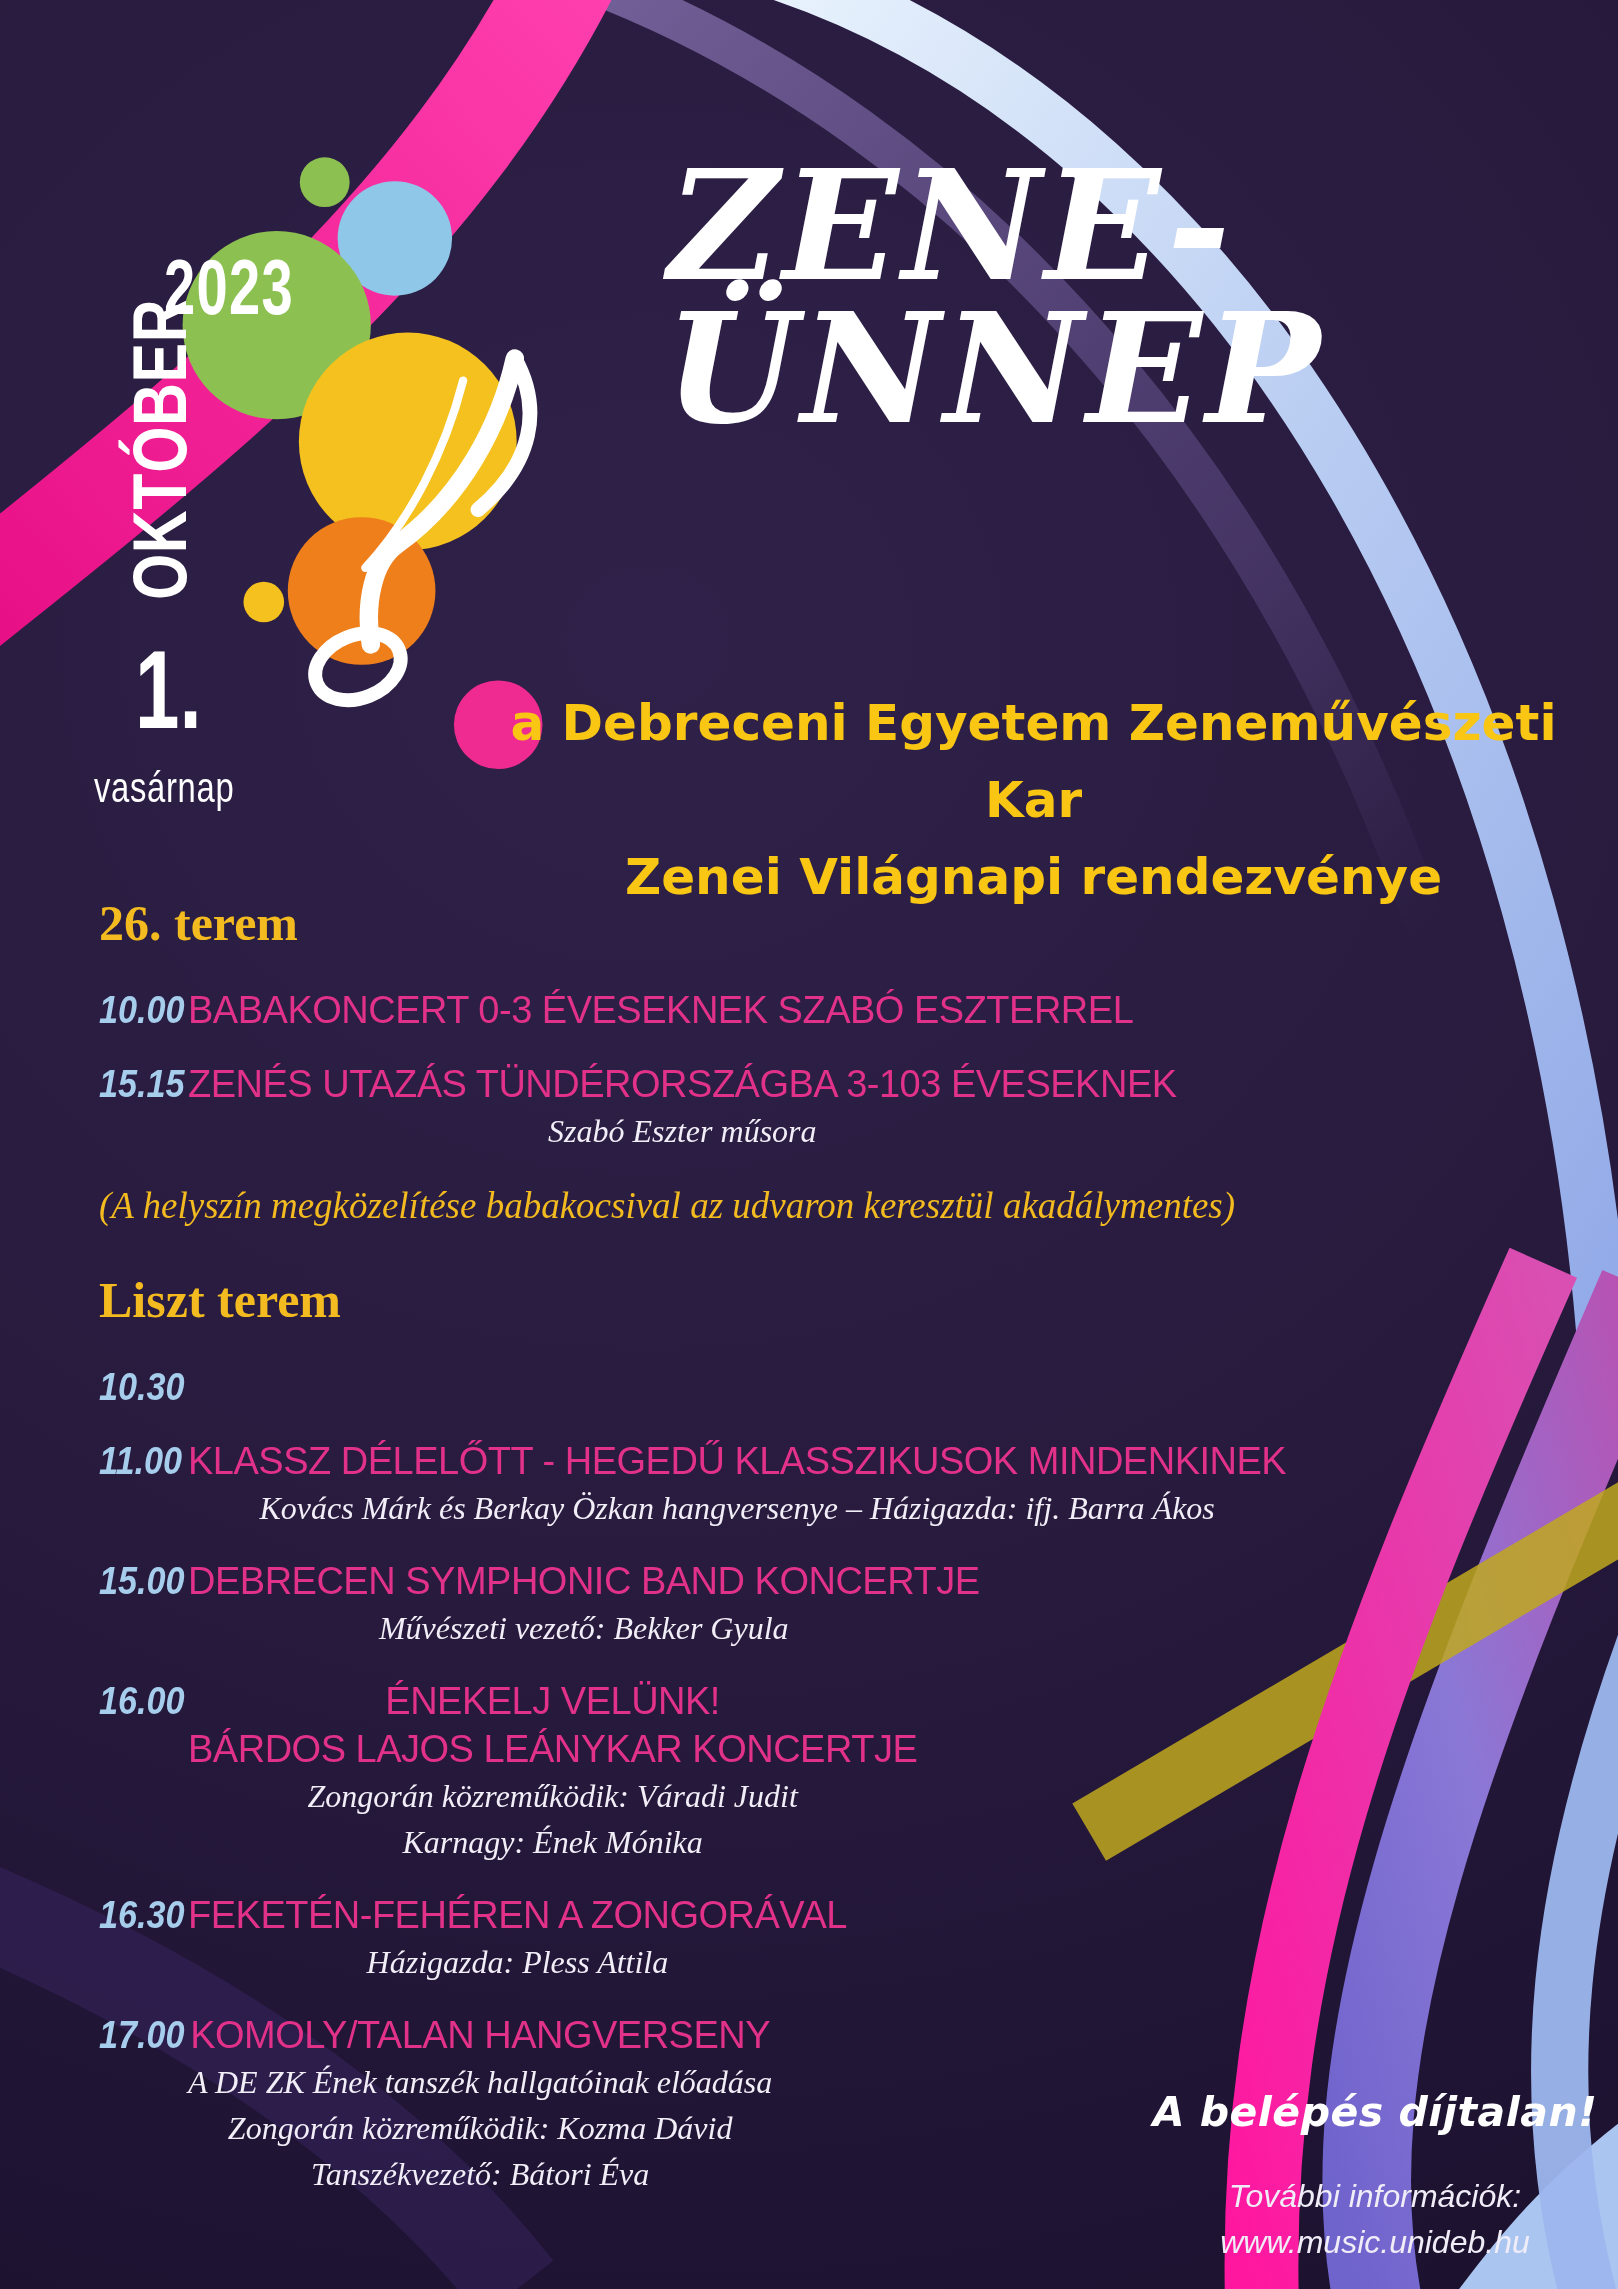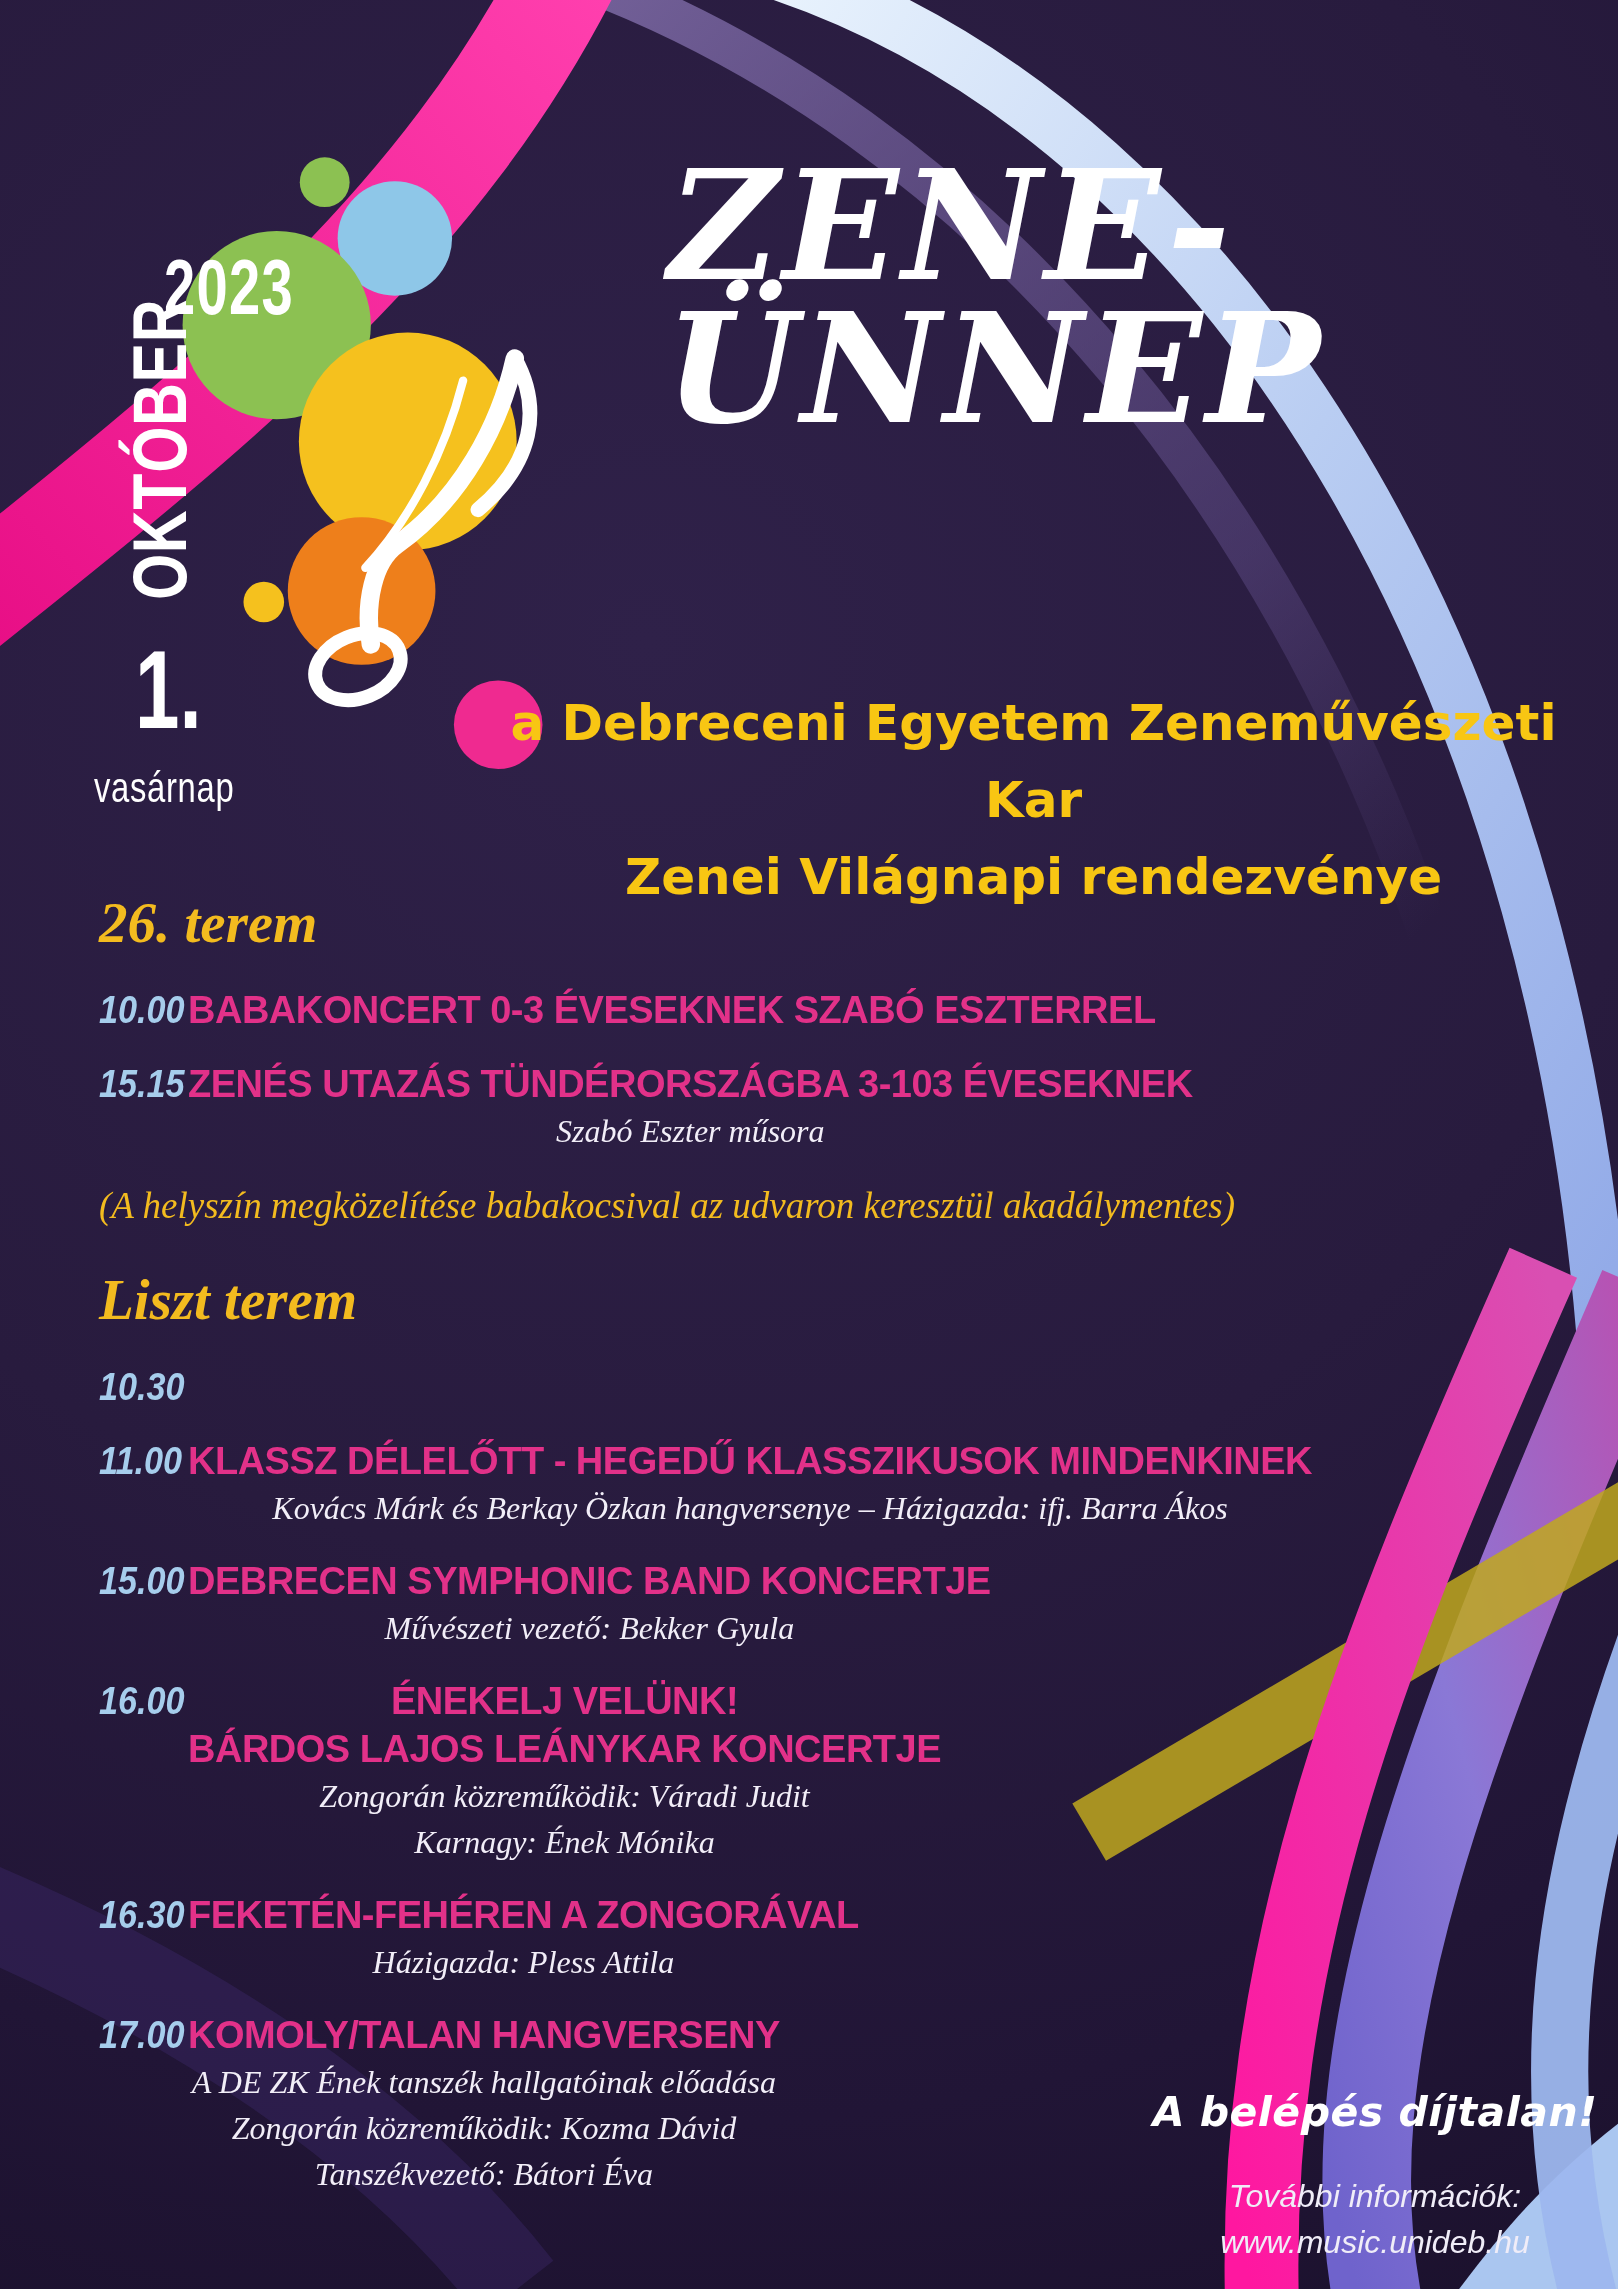--- a/index.html
+++ b/index.html
@@ -22,26 +22,26 @@
   .weekday{ left:94px; top:764px; font-size:42px; color:#fff;
             transform:scaleX(0.78); transform-origin:left top; letter-spacing:0.9px; }
 
   .title  { left:665px; top:155px; width:572px; text-align:center; color:#fff;
             font-family:"DejaVu Serif", serif; font-style:italic; font-weight:bold;
             font-size:152px; line-height:0.94; letter-spacing:3.7px; }
   .subtitle { left:498px; top:685px; width:1071px; text-align:center; color:#f8c613;
             font-family:"DejaVu Sans", sans-serif; font-weight:bold; font-size:50px; line-height:1.54; }
 
   .program { position:absolute; left:99px; top:897px; width:1329px; z-index:3; }
-  .room   { font-family:"Liberation Serif", serif; font-style:italic; font-weight:bold;
-            font-size:57px; color:#f3bb1f; line-height:52px; margin-bottom:37px; }
+  .room   { font-family:"Liberation Serif", serif; font-weight:bold;
+            font-size:50px; color:#f3bb1f; line-height:52px; margin-bottom:37px; }
   .event  { display:flex; margin-bottom:26px;text-align:center; }
   .time   { flex:0 0 89px; width:89px; font-size:38px; font-weight:bold; font-style:italic;
             color:#a6cdec; line-height:48px; transform:scaleX(0.9); transform-origin:left top; }
-  .etitle { font-size:38px; font-weight:bold; color:#e23189; line-height:48px;
+  .etitle { font-size:38px; font-weight:normal; color:#e23189; line-height:48px;
             letter-spacing:-0.5px; white-space:nowrap; }
   .detail { font-family:"Liberation Serif", serif; font-style:italic; font-size:32px;
             color:#f2eef8; line-height:46px; white-space:nowrap; }
   .note   { font-family:"Liberation Serif", serif; font-style:italic; font-size:37px;
             color:#f3bb1f; line-height:52px; margin:3.7px 0 42px 0; white-space:nowrap; }
 
   .footer { left:1135px; top:2088px; width:480px; text-align:center; color:#fff; }
   .free   { font-family:"DejaVu Sans", sans-serif; font-weight:bold; font-style:italic;
             font-size:41px; letter-spacing:0.5px; }
   .info   { margin-top:37px; font-style:italic; font-size:32px; color:#f0edf8; line-height:1.45; }

